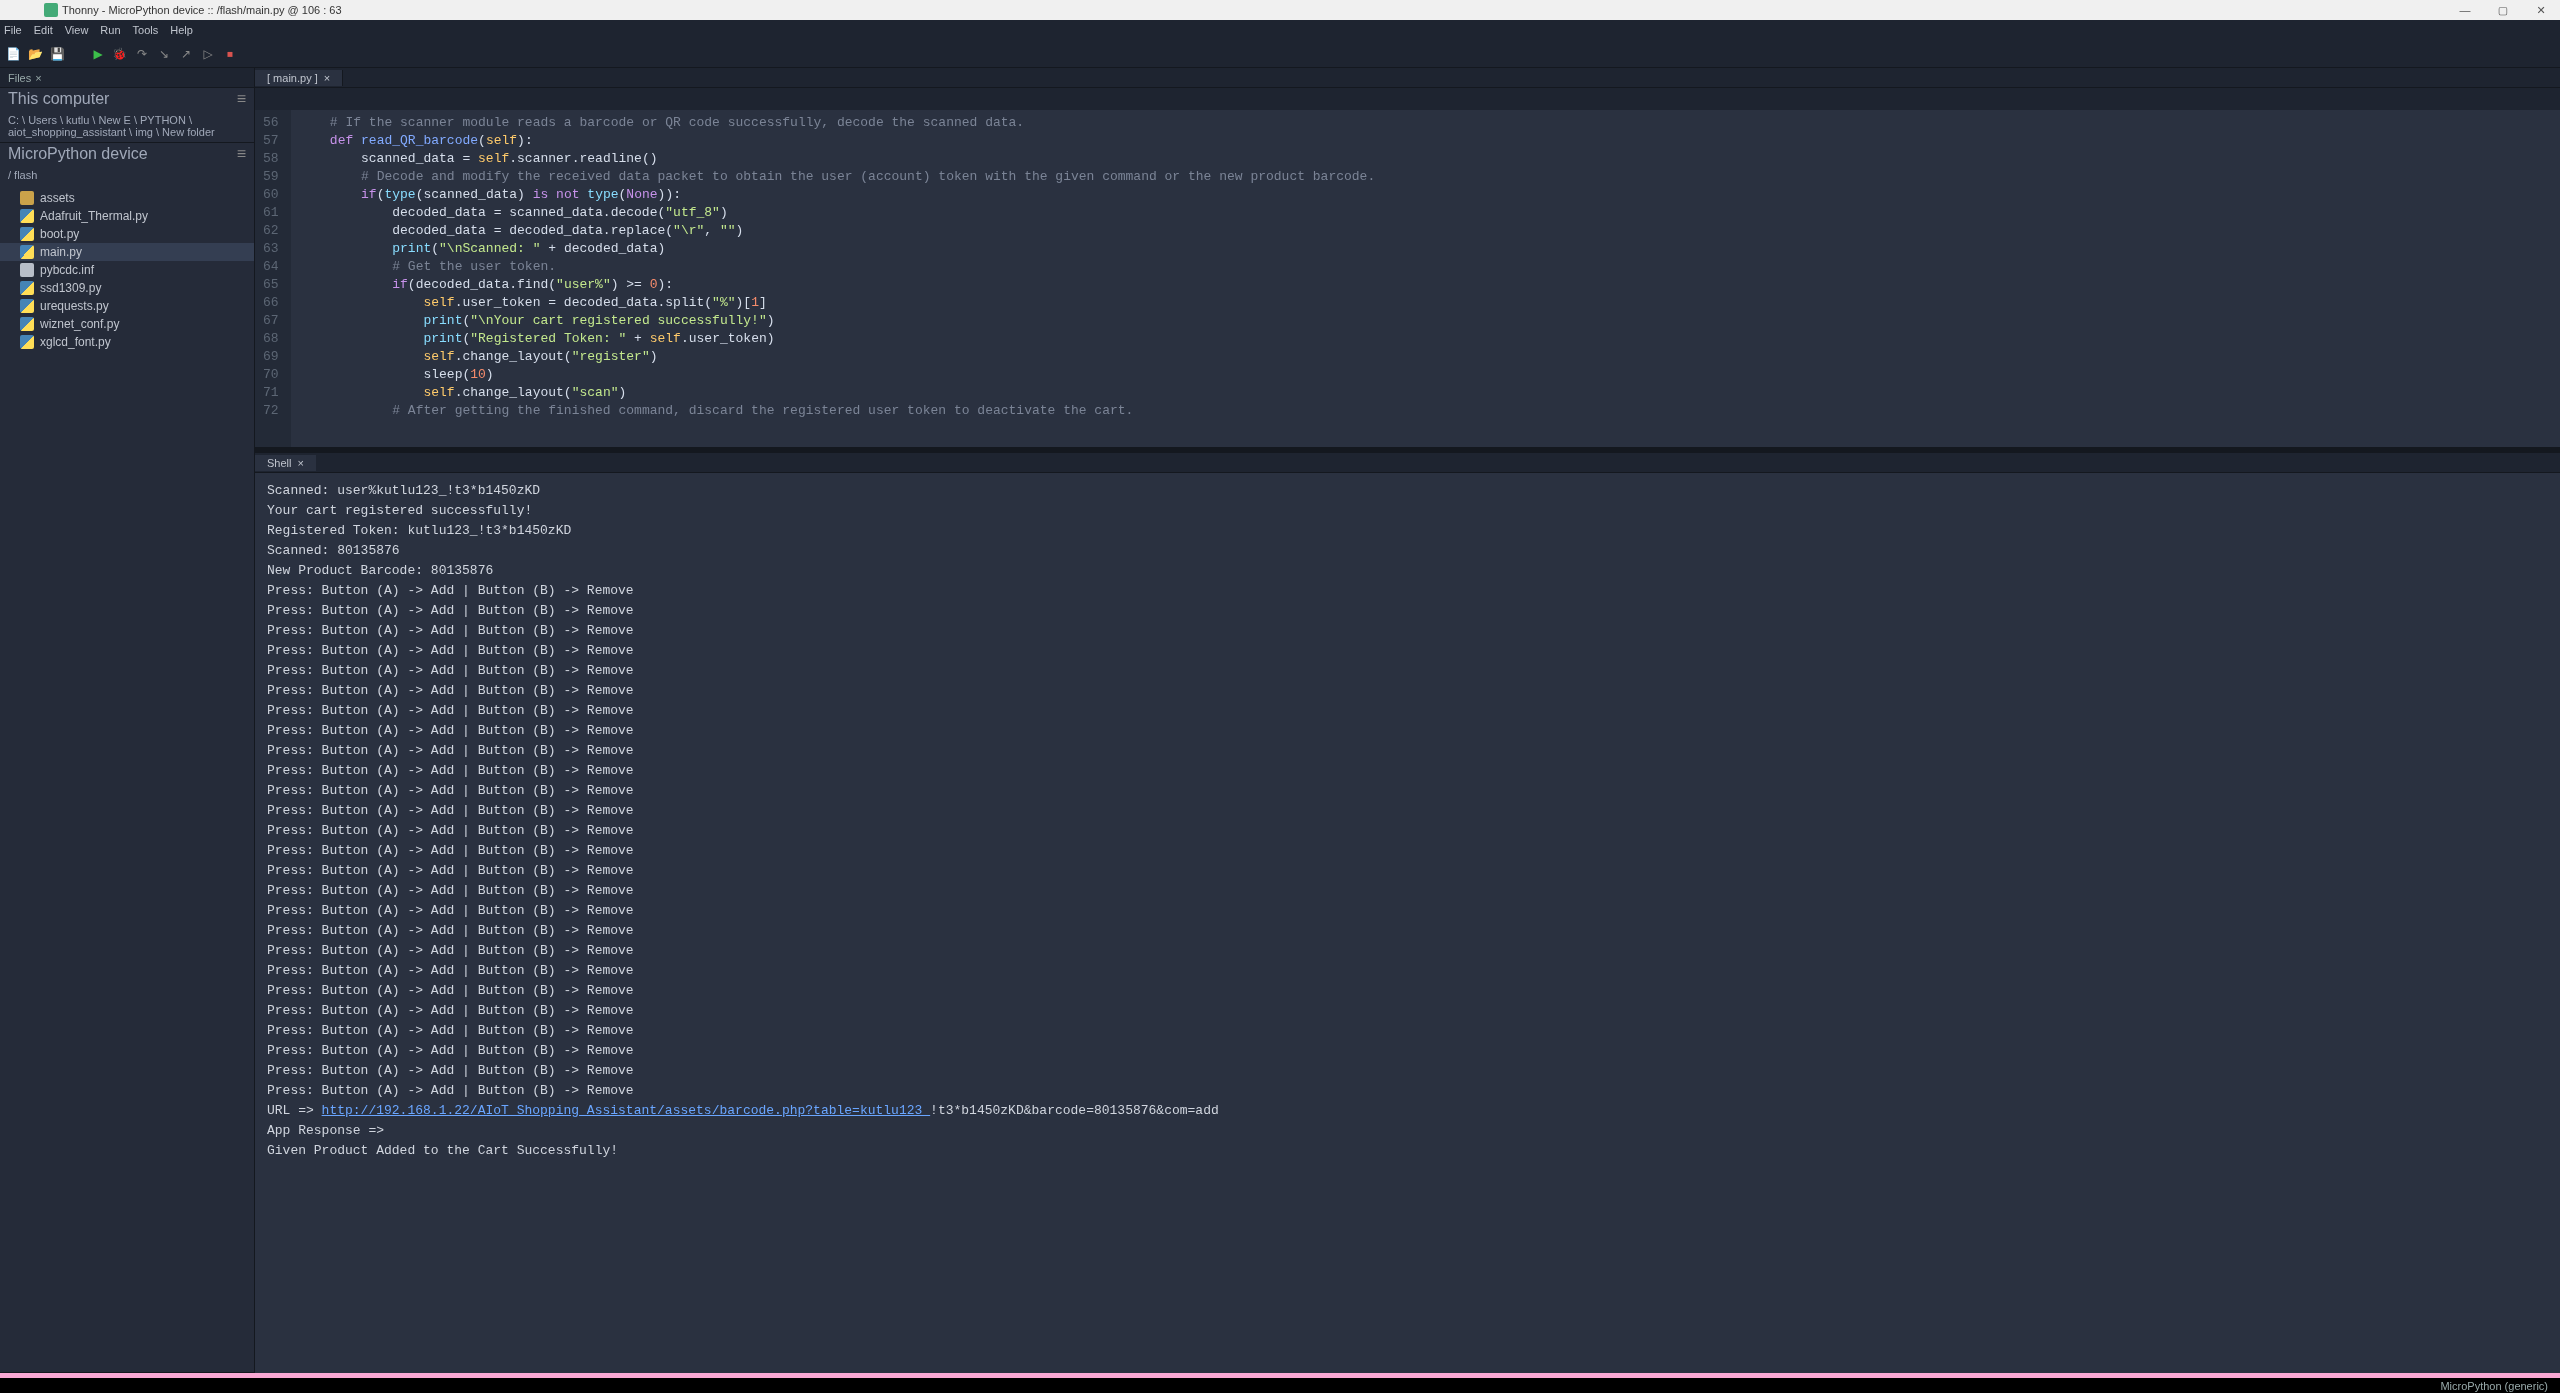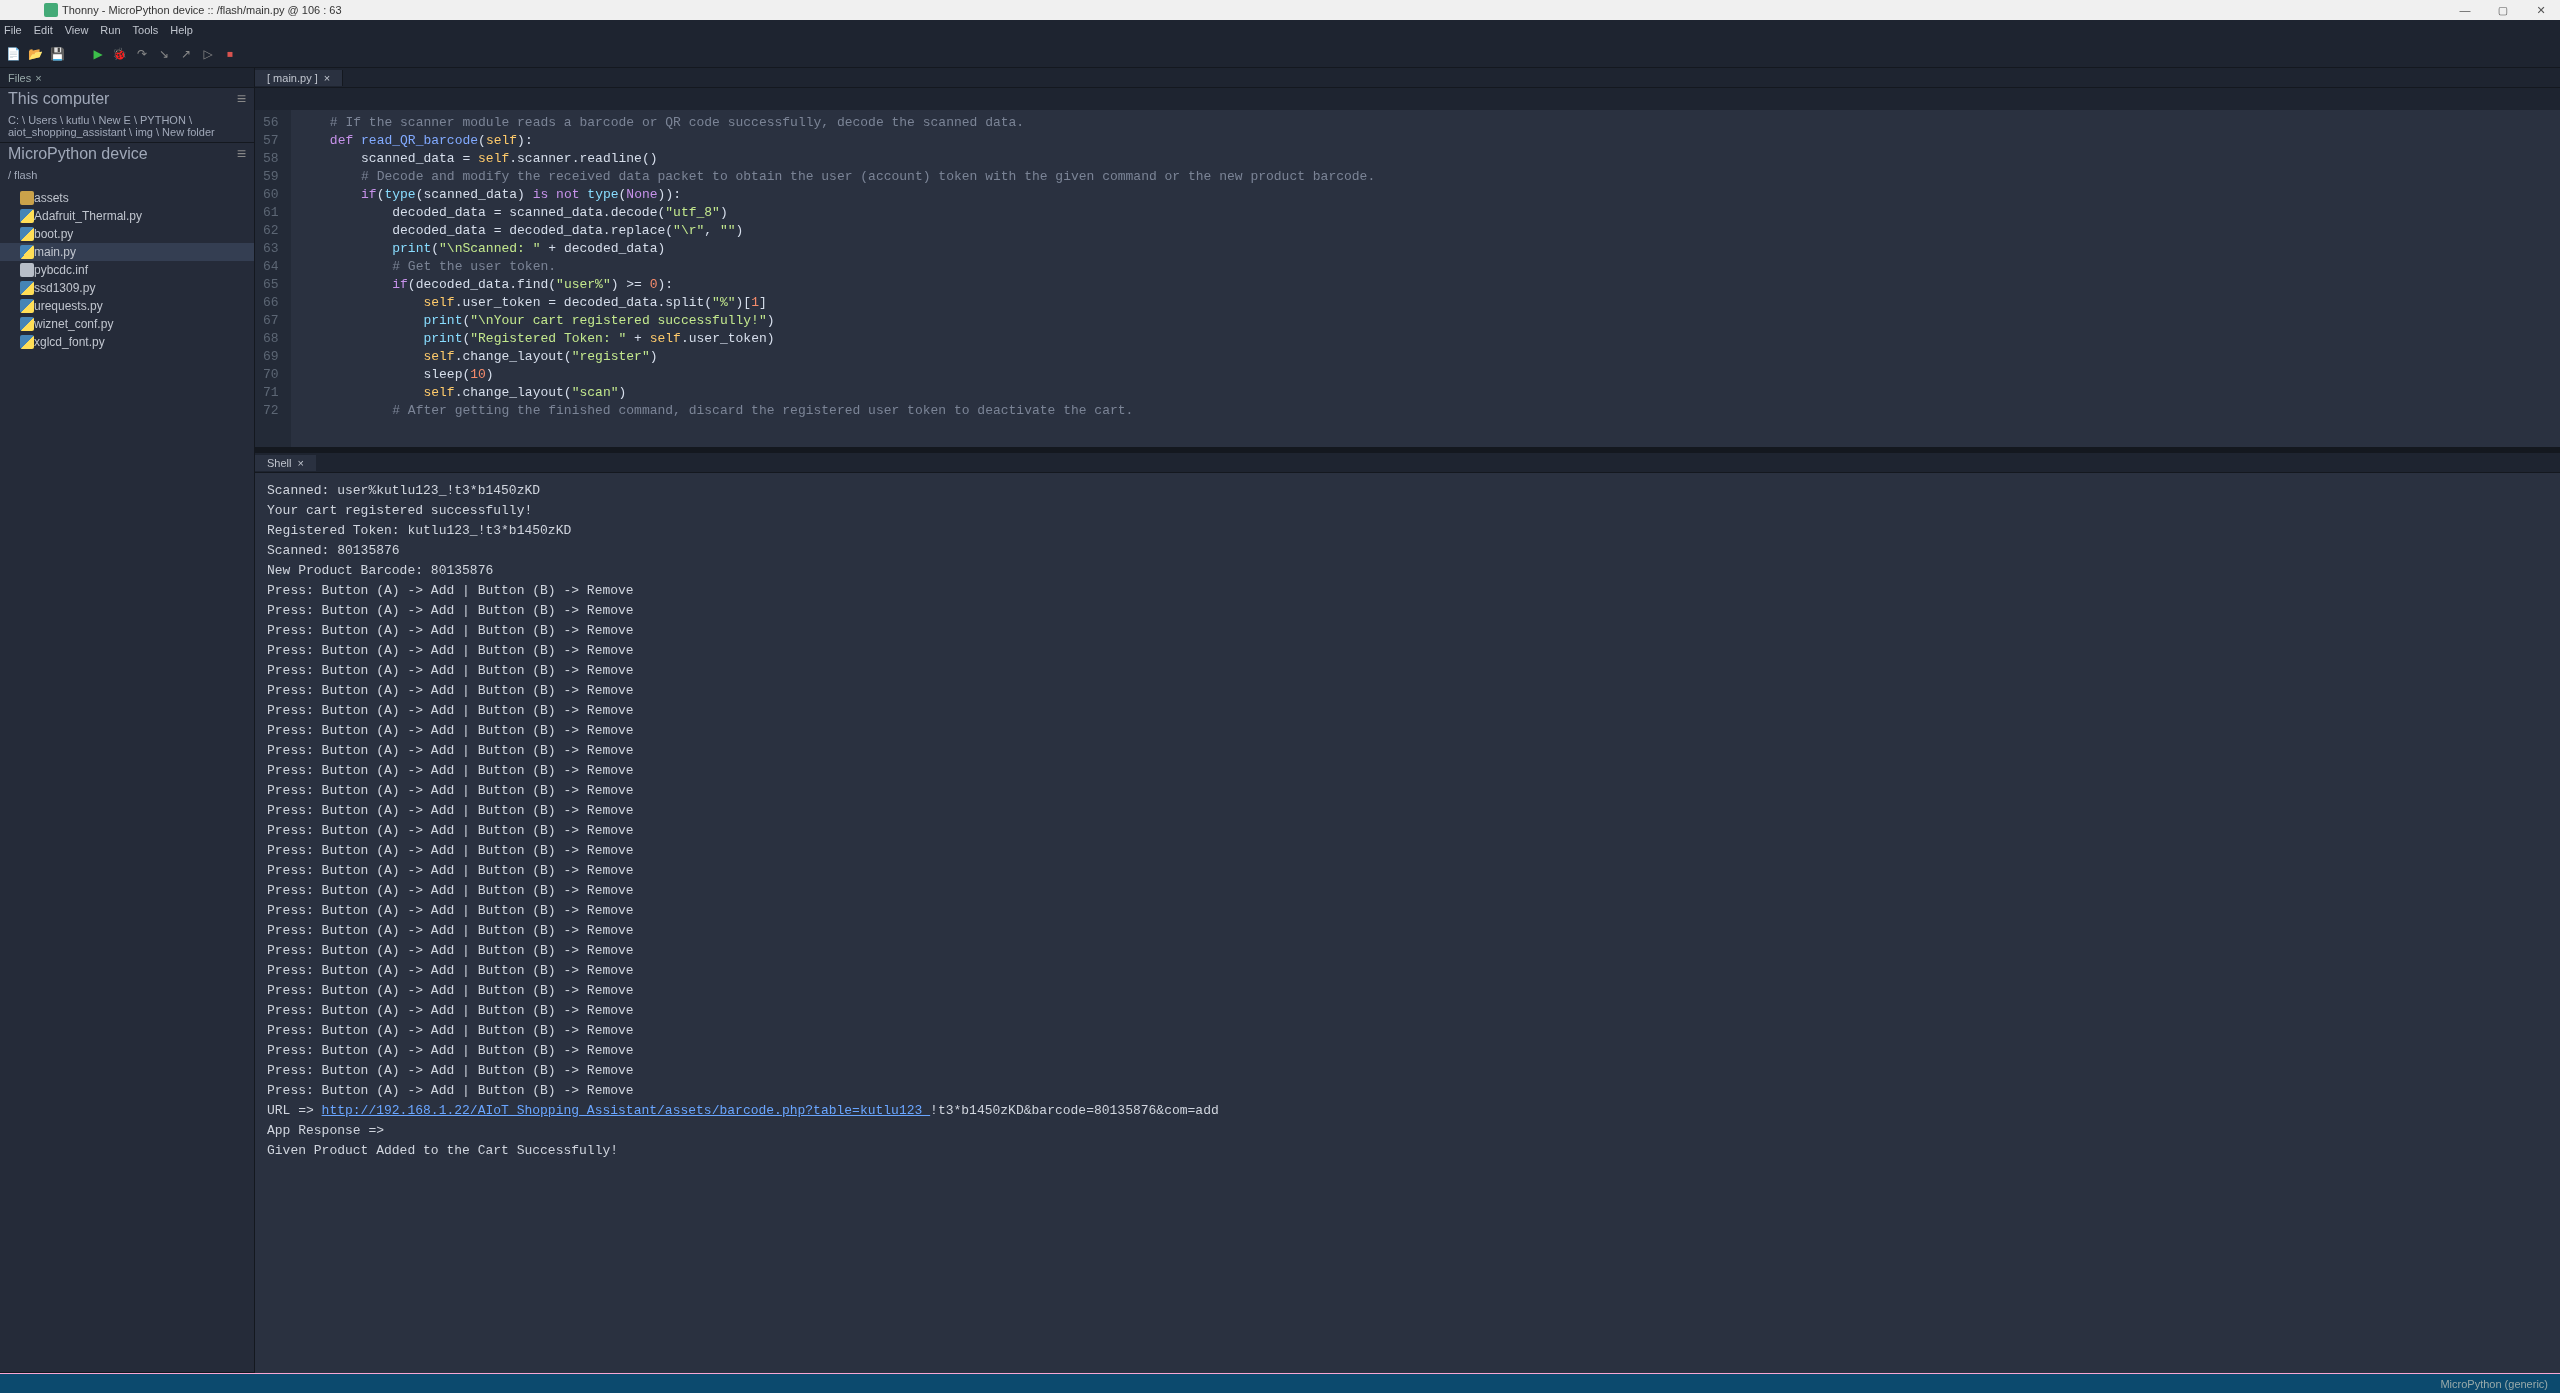--- a/index.html
+++ b/index.html
@@ -71,21 +71,21 @@
   color: #9aa;
   border-bottom: 1px solid #14181f;
 }
 .panel-tab .x { margin-left:4px; }
 .panel-body {
   padding: 4px 8px;
   font-size: 11px;
   color: #a0a8b8;
 }
 .tree { list-style:none; padding:4px 0; font-size:12px; }
-.tree li { padding:2px 6px 2px 20px; display:flex; align-items:center; cursor:default;}
+.tree li { padding:2px 6px 2px 20px; display:flex; align-items:center; gap:6px; cursor:default;}
 .tree li.selected { background:#343e52; }
 .ficon { width:14px; height:14px; display:inline-block; border-radius:2px; }
 .ficon.py { background: linear-gradient(135deg,#4584b6 50%,#ffde57 50%); }
 .ficon.folder { background:#caa24a; }
 .ficon.file { background:#b8bec8; }
 .editor-area {
   flex:1;
   display:flex;
   flex-direction:column;
   overflow:hidden;
@@ -147,22 +147,22 @@
   font-family: Consolas, "Courier New", monospace;
   font-size: 13px;
   line-height: 20px;
   padding:8px 12px;
   color:#d0d5de;
   white-space:pre;
 }
 .shell a { color:#6aa6ff; text-decoration:underline; }
 .statusbar {
   height:20px;
-  background:#0c4a6e;
-  border-top:1px solid #f9a8d4;
+  background:#000000;
+  border-top:5px solid #f9a8d4;
   display:flex;
   align-items:center;
   justify-content:flex-end;
   padding:0 12px;
   font-size:11px;
   color:#9aa;
 }
 .panel-section { border-bottom:1px solid #14181f; }
 .panel-header { display:flex; justify-content:space-between; align-items:center; padding:2px 8px; font-size:16px; color:#a0a8b8; }
 .panel-header .hx { color:#888; }

